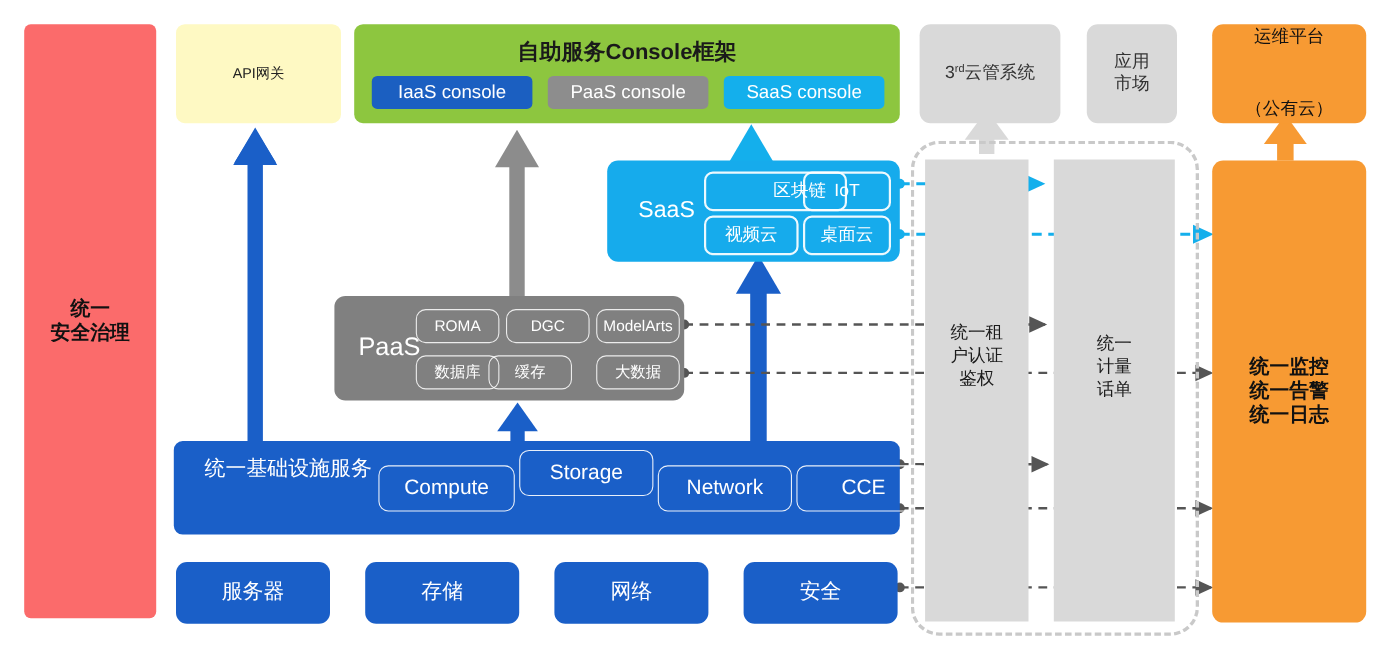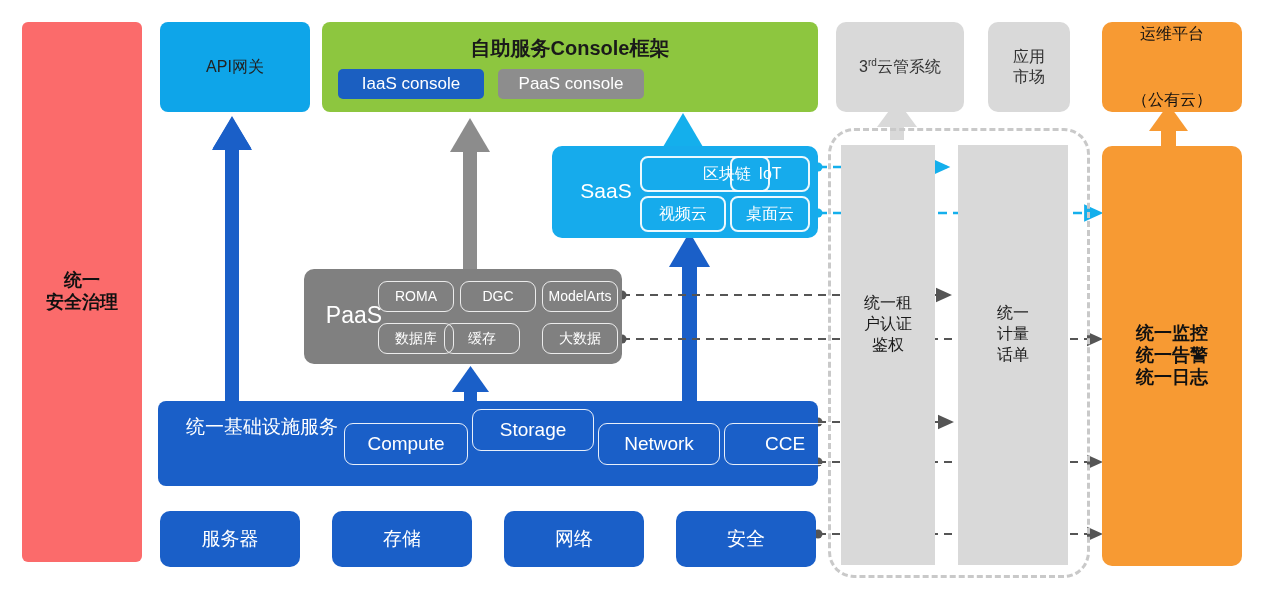--- a/index.html
+++ b/index.html
@@ -7,21 +7,21 @@
   #stage{position:relative;width:1265px;height:605px;background:#fff;overflow:hidden;}
   .box{position:absolute;box-sizing:border-box;display:flex;align-items:center;justify-content:center;text-align:center;line-height:1.22;}
   .r6{border-radius:6px;}
   .r8{border-radius:8px;}
   .r10{border-radius:10px;}
 
   
   .sec{background:#FB6B6B;color:#111;font-size:18px;font-weight:600;}
 
   
-  .apigw{background:#0ea5e9;color:#222;font-size:16px;}
+  .apigw{background:#fef9c3;color:#222;font-size:13px;}
 
   
   .console-frame{background:#8DC63F;}
   .console-title{position:absolute;color:#1a1a1a;font-size:20px;font-weight:600;}
   .pill{position:absolute;display:flex;align-items:center;justify-content:center;border-radius:5px;color:#fff;font-size:17px;}
   .pill-paas{background:#8D8D8D;}
   .pill-saas{background:#14AFEC;}
 
   
   .gbox{background:#D9D9D9;color:#333;font-size:16px;}
@@ -152,20 +152,21 @@
   </div>
 
   <div class="box r8 apigw" style="left:160px;top:22px;width:150px;height:90px;">
     <span>API网关</span>
   </div>
 
   <div class="box r8 console-frame" style="left:322px;top:22px;width:496px;height:90px;display:block;">
     <div class="console-title" style="left:0;top:14px;width:496px;text-align:center;">自助服务Console框架</div>
     <div class="pill" style="left: 16px; top: 47px; width: 146px; height: 30px; background: rgb(27, 95, 193);">IaaS console</div>
     <div class="pill pill-paas" style="left: 176px; top: 47px; width: 146px; height: 30px; background: rgb(141, 141, 141);">PaaS console</div>
+    <div class="pill pill-saas" style="left: 336px; top: 47px; width: 146px; height: 30px; background: rgb(20, 175, 236);">SaaS console</div>
   </div>
 
   <div class="box r10 gbox" style="left:836px;top:22px;width:128px;height:90px;">
     <span>
       <span>3</span><sup>rd</sup><span>云管系统</span>
     </span>
   </div>
 
   <div class="box r10 gbox" style="left:988px;top:22px;width:82px;height:90px;flex-direction:column;">
     <span>应用</span>

